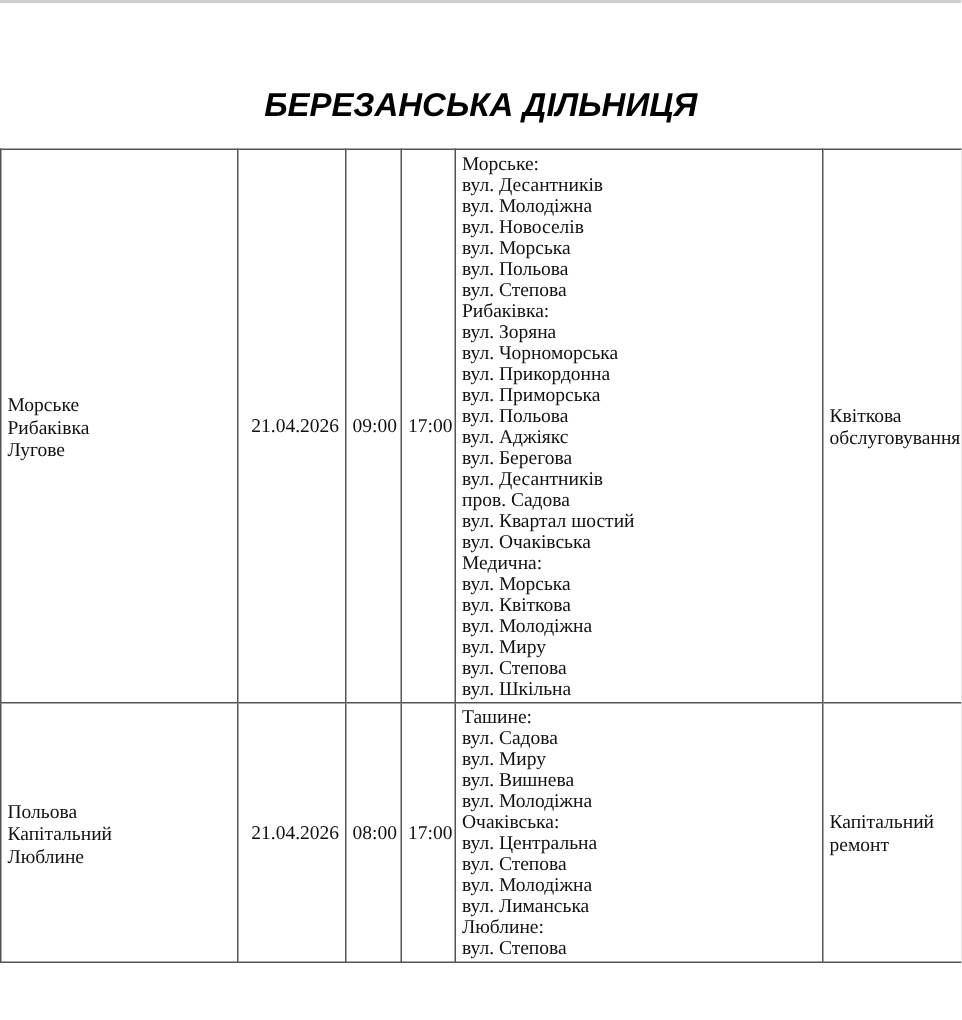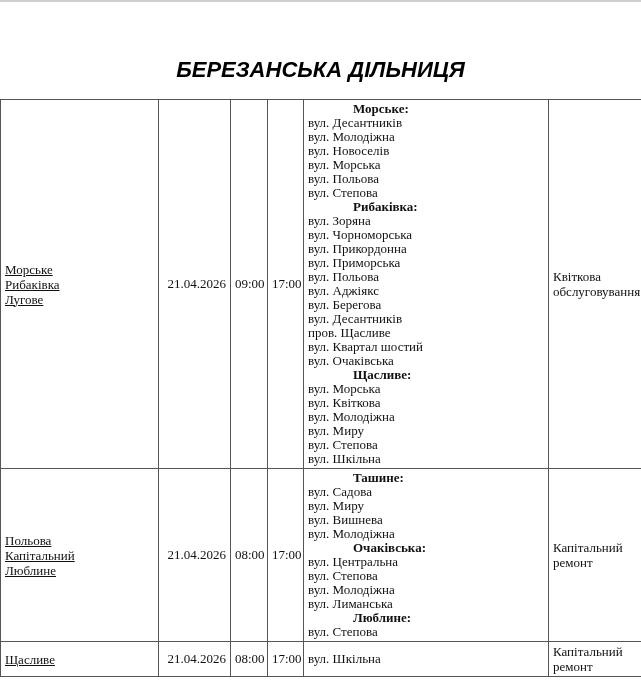--- a/index.html
+++ b/index.html
@@ -35,26 +35,26 @@
     table-layout: fixed;
     border-collapse: collapse;
   }
   table.schedule td {
     border: 1px solid #555555;
     font-size: 13px;
     vertical-align: middle;
     padding: 2px 4px;
     overflow: hidden;
   }
-  td.loc { padding-left: 5px; text-decoration: underline; }
+  td.loc { padding-left: 5px; }
   td.loc div { line-height: 15px; }
   td.ctr { text-align: right; padding: 2px 1px; }
   td.streets { vertical-align: middle; padding: 2px 4px; }
   td.streets div { line-height: 14px; white-space: nowrap; }
-  td.streets div.bold { font-weight: bold; margin-left: 45px; }
+  td.streets div.bold { font-weight: normal; }
   td.work {
     font-size: 12.5px;
     padding: 2px 1px 2px 4px;
     line-height: 15px;
   }
   tr.r0 { height: 369px; }
   tr.r1 { height: 173px; }
   tr.r2 { height: 33px; }
 </style>
 </head>
@@ -92,24 +92,24 @@
             <div>вул. Степова</div>
             <div class="bold">Рибаківка:</div>
             <div>вул. Зоряна</div>
             <div>вул. Чорноморська</div>
             <div>вул. Прикордонна</div>
             <div>вул. Приморська</div>
             <div>вул. Польова</div>
             <div>вул. Аджіякс</div>
             <div>вул. Берегова</div>
             <div>вул. Десантників</div>
-            <div>пров. Щасливе</div>
+            <div>пров. Садова</div>
             <div>вул. Квартал шостий</div>
             <div>вул. Очаківська</div>
-            <div class="bold">Щасливе:</div>
+            <div class="bold">Медична:</div>
             <div>вул. Морська</div>
             <div>вул. Квіткова</div>
             <div>вул. Молодіжна</div>
             <div>вул. Миру</div>
             <div>вул. Степова</div>
             <div>вул. Шкільна</div>
           </td>
           <td class="work">Квіткова обслуговування</td>
         </tr>
         <tr class="r1">
@@ -130,27 +130,15 @@
             <div class="bold">Очаківська:</div>
             <div>вул. Центральна</div>
             <div>вул. Степова</div>
             <div>вул. Молодіжна</div>
             <div>вул. Лиманська</div>
             <div class="bold">Люблине:</div>
             <div>вул. Степова</div>
           </td>
           <td class="work">Капітальний ремонт</td>
         </tr>
-        <tr class="r2">
-          <td class="loc">
-            <div>Щасливе</div>
-          </td>
-          <td class="ctr">21.04.2026</td>
-          <td class="ctr">08:00</td>
-          <td class="ctr">17:00</td>
-          <td class="streets">
-            <div>вул. Шкільна</div>
-          </td>
-          <td class="work">Капітальний ремонт</td>
-        </tr>
       </tbody>
   </table>
 </div>
 
 </body></html>

